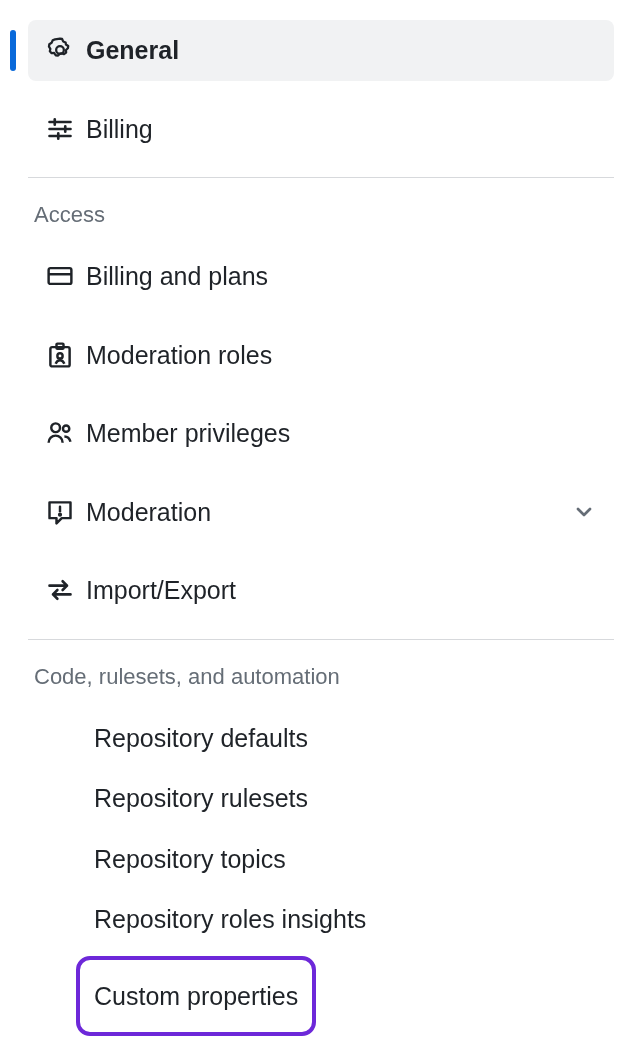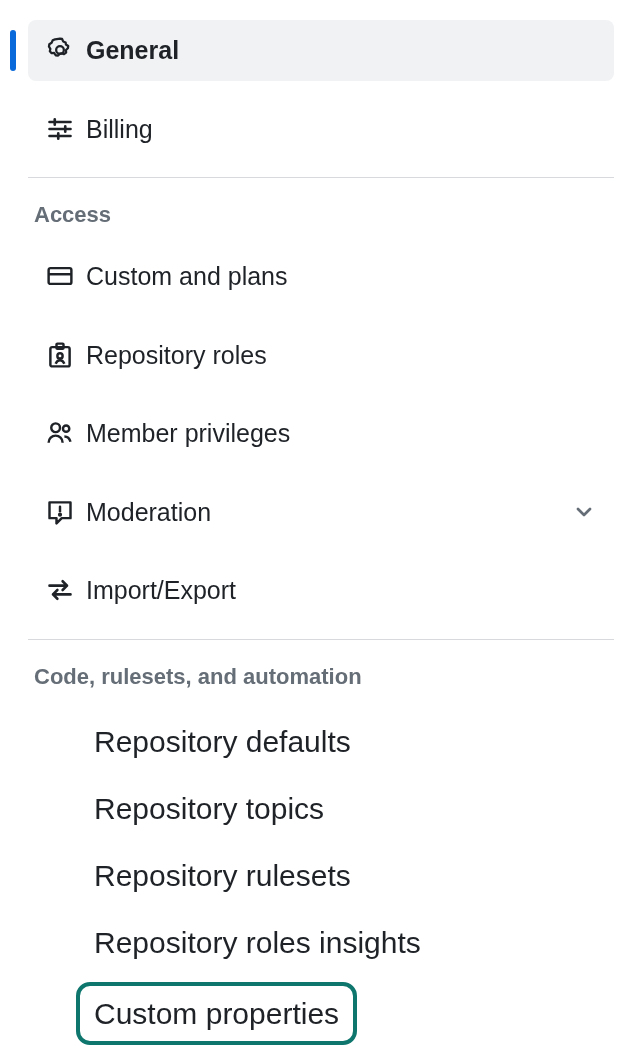--- a/index.html
+++ b/index.html
@@ -59,39 +59,39 @@
       align-items: center;
     }
     .chevron svg { width: 24px; height: 24px; }
     .section-divider {
       border: none;
       border-top: 1.5px solid #d7d9dc;
       margin: 18px 0 24px 0;
     }
     .section-header {
       font-size: 22px;
-      font-weight: 700;
+      font-weight: 400;
       color: #656d76;
       padding: 0 18px 18px 0;
       margin-left: 6px;
     }
     .sub-list {
       list-style: none;
     }
     .sub-item {
       padding: 14px 18px 14px 66px;
-      font-size: 30px;
+      font-size: 25px;
       cursor: pointer;
       border-radius: 8px;
       line-height: 1.3;
     }
     .highlight-box {
       display: inline-block;
-      padding: 8px 14px;
-      border: 4px solid #0f766e;
+      padding: 20px 14px;
+      border: 4px solid #6d28d9;
       border-radius: 14px;
       margin-left: -18px;
     }
     .sub-item.highlighted {
       padding-left: 66px;
       padding-top: 6px;
       padding-bottom: 6px;
     }
     .group { margin-bottom: 6px; }
     .group .nav-item { margin-bottom: 18px; gap: 12px; }
@@ -130,32 +130,32 @@
 
   <div class="section-header">Access</div>
   <div class="group">
     <div class="nav-item">
       <span class="icon">
         <svg viewBox="0 0 16 16" fill="none" stroke="currentColor" stroke-width="1.4">
           <rect x="1.5" y="3.5" width="13" height="9" rx="1"></rect>
           <line x1="1.5" y1="7" x2="14.5" y2="7"></line>
         </svg>
       </span>
-      <span>Custom and plans</span>
+      <span>Billing and plans</span>
     </div>
     <div class="nav-item">
       <span class="icon">
         <svg viewBox="0 0 16 16" fill="none" stroke="currentColor" stroke-width="1.4">
           <rect x="2.5" y="3.5" width="11" height="11" rx="1"></rect>
           <rect x="6" y="1.5" width="4" height="3" rx="0.5"></rect>
           <circle cx="8" cy="8.5" r="1.5"></circle>
           <path d="M5.5 13c.5-1.2 1.5-2 2.5-2s2 .8 2.5 2"></path>
         </svg>
       </span>
-      <span>Repository roles</span>
+      <span>Moderation roles</span>
     </div>
     <div class="nav-item">
       <span class="icon">
         <svg viewBox="0 0 16 16" fill="none" stroke="currentColor" stroke-width="1.4">
           <circle cx="5.5" cy="5" r="2.5"></circle>
           <path d="M1.5 13.5c0-2.2 1.8-4 4-4s4 1.8 4 4"></path>
           <circle cx="11.5" cy="5.5" r="1.8"></circle>
           <path d="M10.5 10c1.5 0 3 1.2 3.5 3"></path>
         </svg>
       </span>
@@ -189,24 +189,24 @@
 
   <hr class="section-divider">
 
   <div class="section-header">Code, rulesets, and automation</div>
   <div class="group">
     <ul class="sub-list">
       <li class="sub-item">
         <span>Repository defaults</span>
       </li>
       <li class="sub-item">
+        <span>Repository rulesets</span>
+      </li>
+      <li class="sub-item">
         <span>Repository topics</span>
-      </li>
-      <li class="sub-item">
-        <span>Repository rulesets</span>
       </li>
       <li class="sub-item">
         <span>Repository roles insights</span>
       </li>
       <li class="sub-item highlighted">
         <span class="highlight-box">
           <span>Custom properties</span>
         </span>
       </li>
     </ul>

